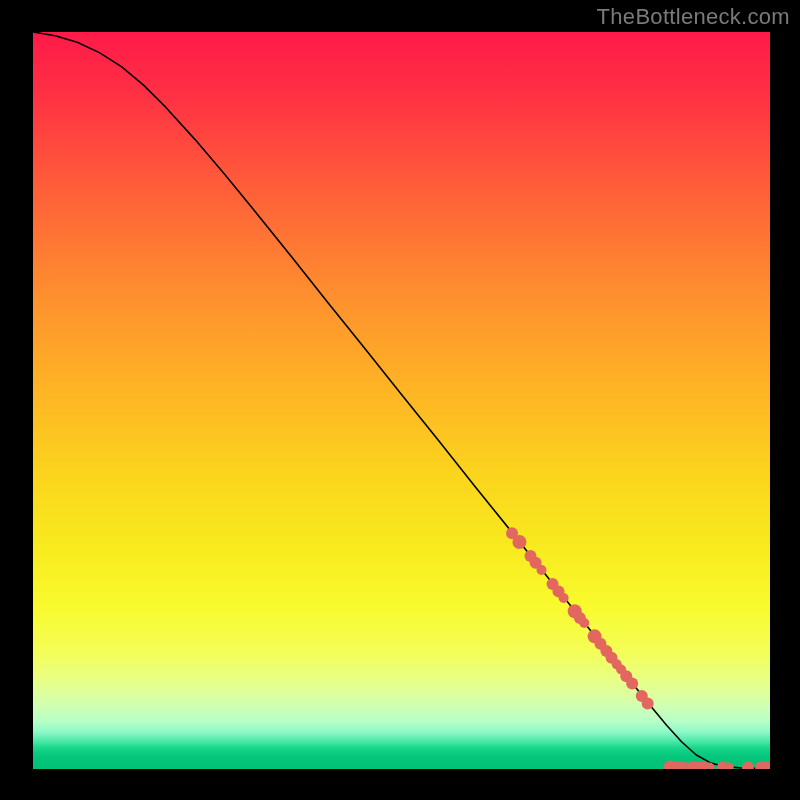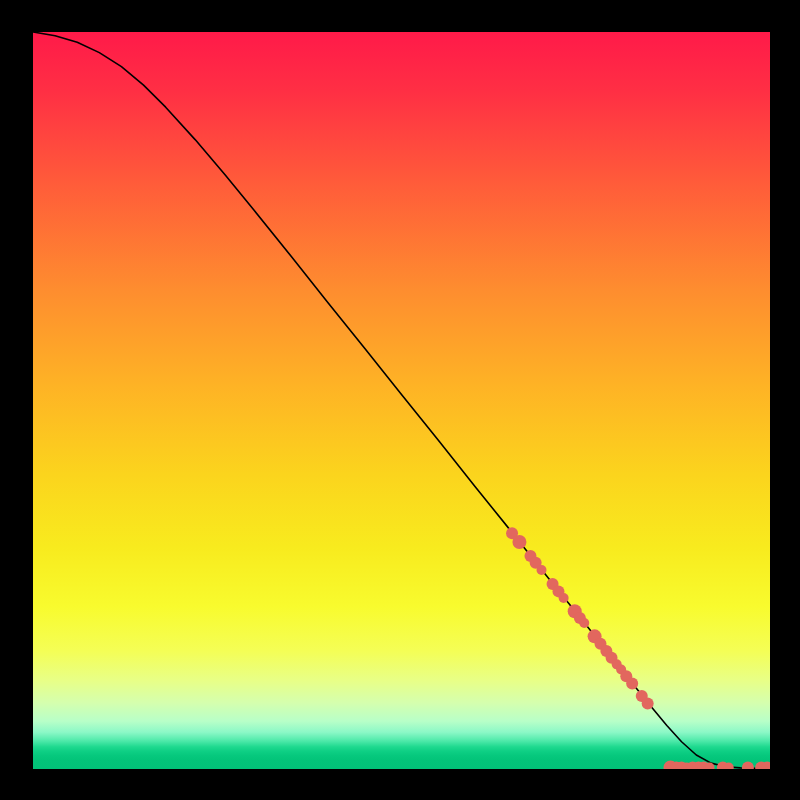--- a/index.html
+++ b/index.html
@@ -77,20 +77,21 @@
     width: 737px;
     height: 737px;
     z-index: 6;
   }
 </style>
 </head>
 <body>
 
 <div class="frame">
 
+  <div class="watermark">TheBottleneck.com</div>
 
   <div class="plot">
     <div class="gradient"></div>
 
     <svg class="curve" viewBox="0 0 737 737" preserveAspectRatio="none">
       <path id="curve-path" fill="none" stroke="#000" stroke-width="1.6" stroke-linecap="round" stroke-linejoin="round" d="M0.00 0.00 L22.11 3.69 L44.22 10.32 L66.33 20.64 L88.44 34.64 L110.55 53.06 L132.66 75.17 L162.14 107.60 L191.62 142.24 L221.10 178.35 L257.95 224.05 L294.80 270.48 L331.65 316.17 L368.50 362.60 L405.35 408.30 L442.20 454.73 L479.05 500.42 L515.90 546.85 L552.75 592.55 L589.60 638.98 L604.34 657.40 L619.08 675.83 L633.82 693.52 L648.56 709.73 L663.30 723.00 L678.04 731.10 L692.78 734.79 L707.52 735.89 L722.26 736.26 L737.00 736.26"></path>
     </svg>
 
     <svg class="points" viewBox="0 0 737 737" preserveAspectRatio="none">
       <g id="points-group">

